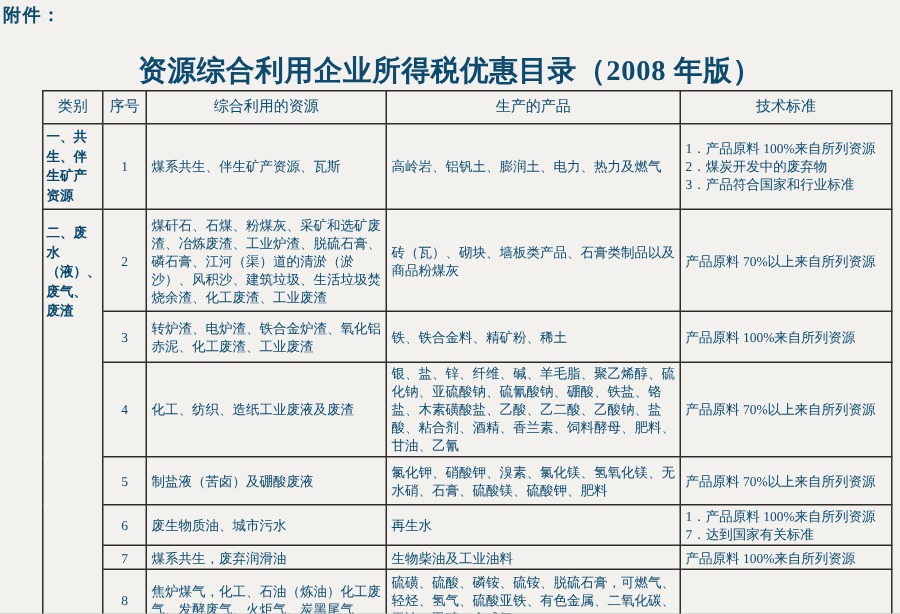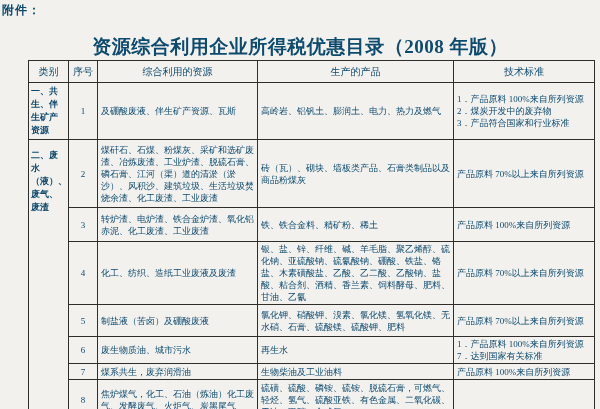--- a/index.html
+++ b/index.html
@@ -69,21 +69,21 @@
       <th>类别</th>
       <th>序号</th>
       <th>综合利用的资源</th>
       <th>生产的产品</th>
       <th>技术标准</th>
     </tr>
 
     <tr class="r1">
       <td class="cat">一、共生、伴生矿产资源</td>
       <td class="num">1</td>
-      <td>及硼酸废液、伴生矿产资源、瓦斯</td>
+      <td>煤系共生、伴生矿产资源、瓦斯</td>
       <td>高岭岩、铝钒土、膨润土、电力、热力及燃气</td>
       <td>
         <div class="std-line">1．产品原料 100%来自所列资源</div>
         <div class="std-line">2．煤炭开发中的废弃物</div>
         <div class="std-line">3．产品符合国家和行业标准</div>
       </td>
     </tr>
 
     <tr class="r2">
       <td class="cat cat-top" rowspan="7">二、废水（液）、废气、废渣</td>

